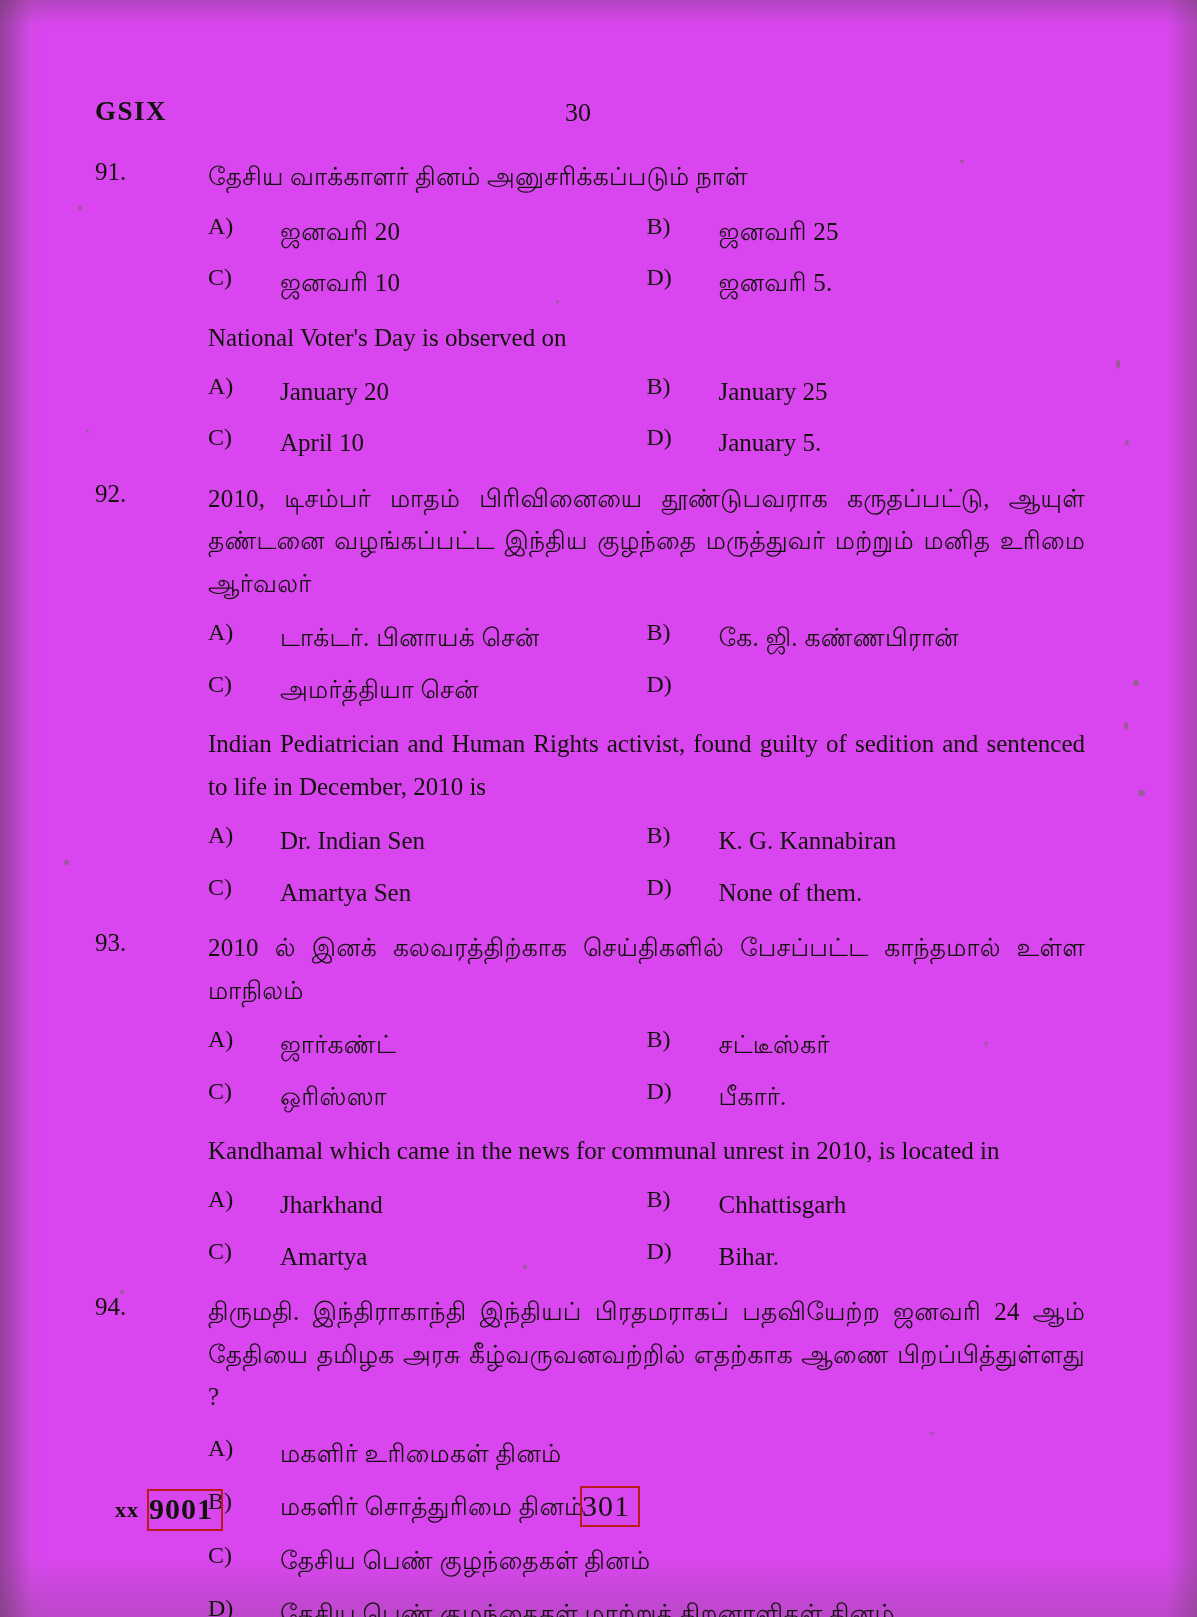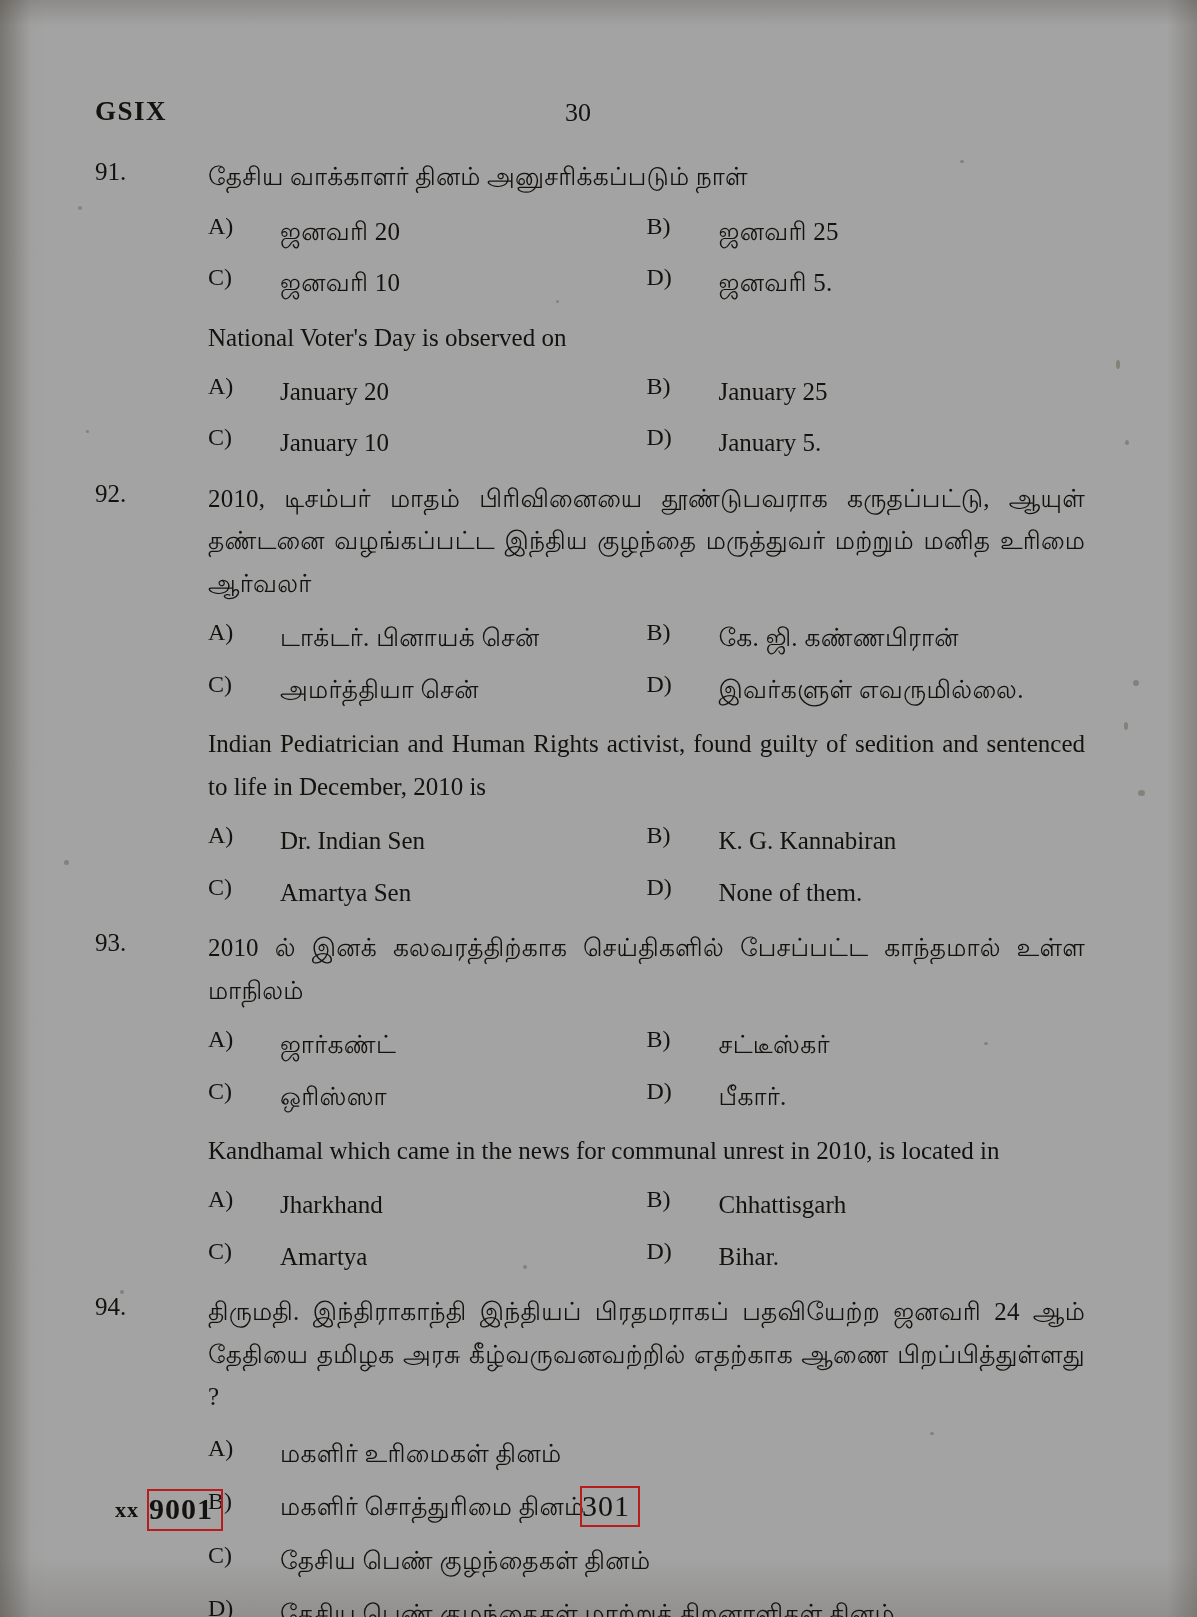--- a/index.html
+++ b/index.html
@@ -5,21 +5,21 @@
   html, body {
     margin: 0;
     padding: 0;
     background: #b9b6ae;
   }
   .page {
     position: relative;
     width: 1197px;
     height: 1617px;
     margin: 0 auto;
-    background: #a3a3a3;
+    background: #d946ef;
     overflow: hidden;
     font-family: "Liberation Serif", serif;
     color: #14120f;
   }
   
   .scan-edge-left {
     position: absolute; left: 0; top: 0; width: 44px; height: 100%;
     background: linear-gradient(to right, rgba(60,55,45,0.42), rgba(120,115,100,0.06) 70%, rgba(255,255,255,0));
     pointer-events: none;
   }
@@ -229,21 +229,21 @@
                 <span class="opt-text">January 20</span>
               </div>
               <div class="opt half">
                 <span class="opt-letter">B)</span>
                 <span class="opt-text">January 25</span>
               </div>
             </div>
             <div class="opt-row">
               <div class="opt half">
                 <span class="opt-letter">C)</span>
-                <span class="opt-text">January 10</span>
+                <span class="opt-text">April 10</span>
               </div>
               <div class="opt half">
                 <span class="opt-letter">D)</span>
                 <span class="opt-text">January 5.</span>
               </div>
             </div>
           </div>
         </div>
       </div>
     </div>
@@ -264,21 +264,20 @@
                 <span class="opt-text ta">கே. ஜி. கண்ணபிரான்</span>
               </div>
             </div>
             <div class="opt-row">
               <div class="opt half">
                 <span class="opt-letter">C)</span>
                 <span class="opt-text ta">அமர்த்தியா சென்</span>
               </div>
               <div class="opt half">
                 <span class="opt-letter">D)</span>
-                <span class="opt-text ta">இவர்களுள் எவருமில்லை.</span>
               </div>
             </div>
           </div>
           <div class="q-stem-en">Indian Pediatrician and Human Rights activist, found guilty of sedition and sentenced to life in December, 2010 is</div>
           <div class="opts">
             <div class="opt-row">
               <div class="opt half">
                 <span class="opt-letter">A)</span>
                 <span class="opt-text">Dr. Indian Sen</span>
               </div>

